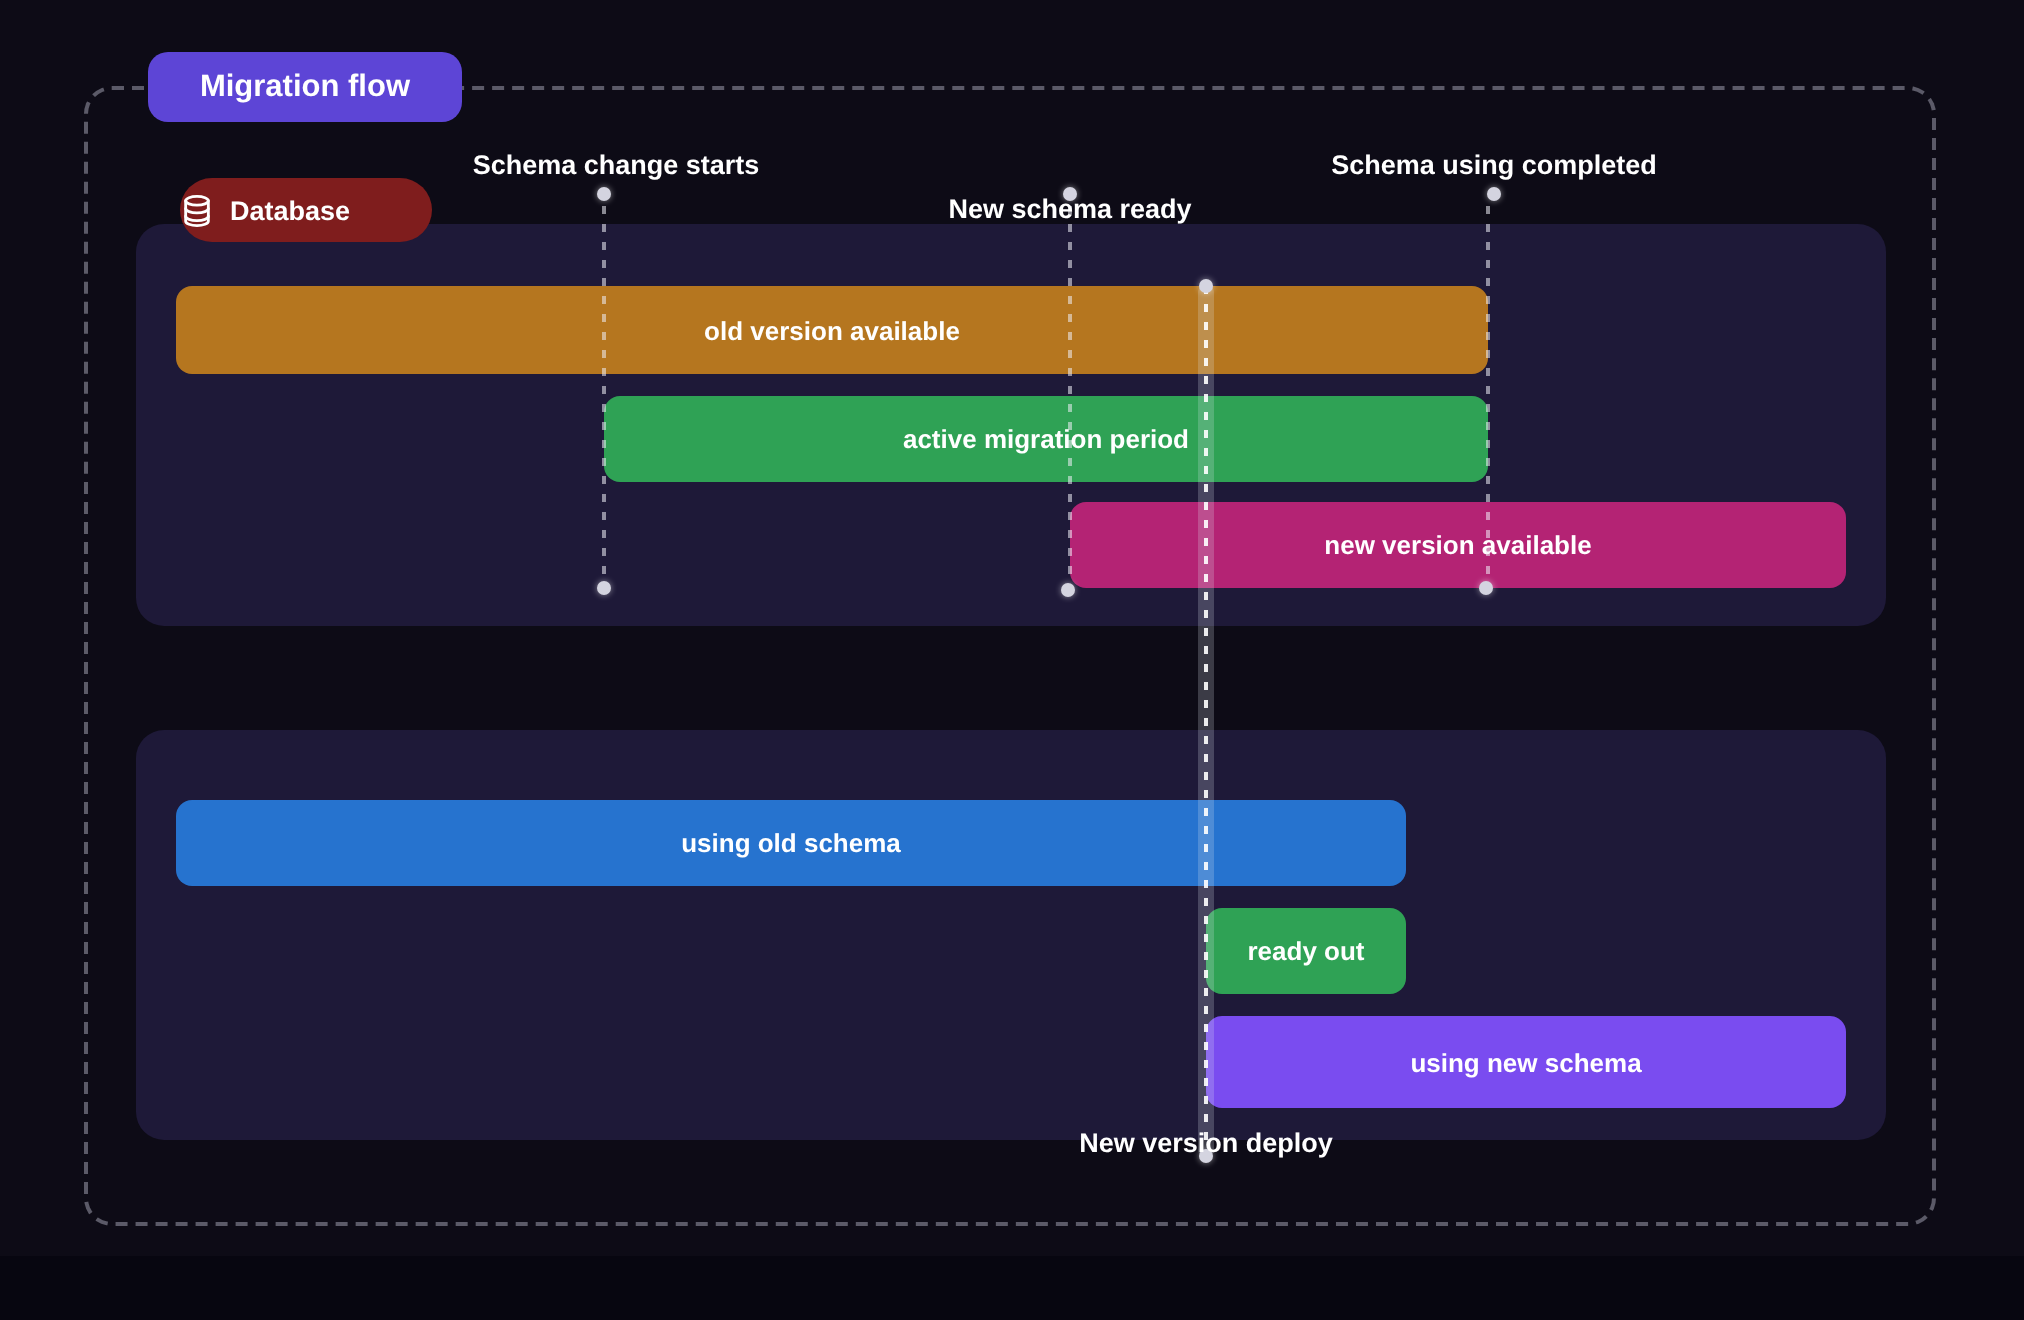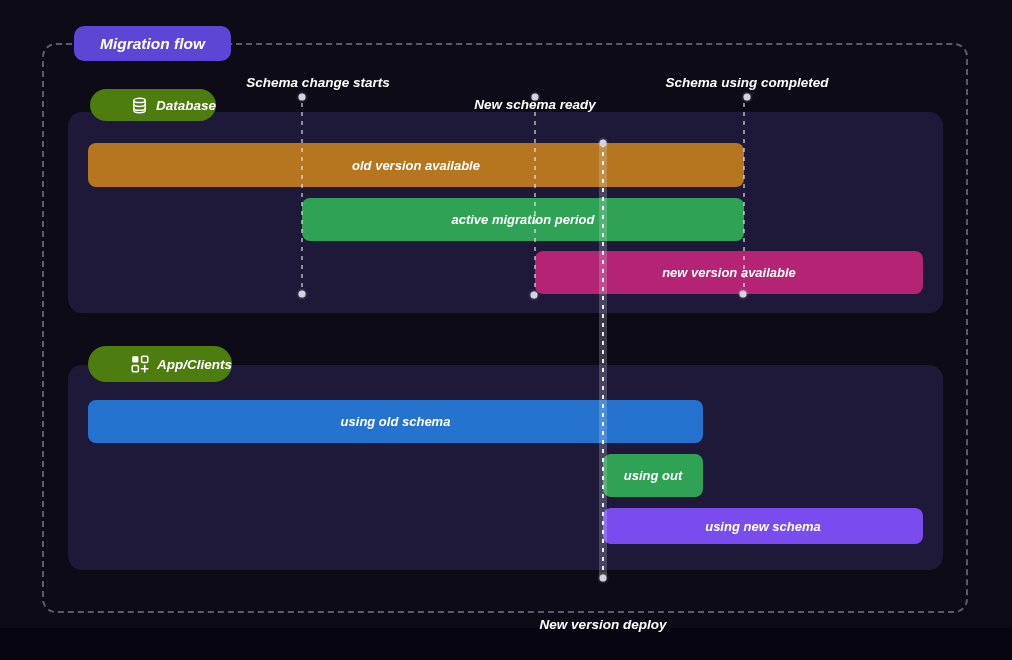--- a/index.html
+++ b/index.html
@@ -2,21 +2,20 @@
 <html><head>
 <meta charset="utf-8">
 <style>
   * { margin:0; padding:0; box-sizing:border-box; }
   html,body { background:#0d0b16; }
   .stage {
     position:relative; width:1012px; height:660px; overflow:hidden;
     background:#0d0b16;
     font-family:"Liberation Sans", sans-serif;
     color:#ffffff;
-    font-style:italic;
   }
   .footer-band {
     position:absolute; left:0; top:628px; width:1012px; height:32px;
     background:#070610;
   }
   .outer-box {
     position:absolute; left:42px; top:43px; width:926px; height:570px;
     border:2px dashed rgba(170,170,185,0.5); border-radius:14px;
   }
   .title-badge {
@@ -25,47 +24,47 @@
     display:flex; align-items:center; justify-content:center;
     font-size:15.5px; font-weight:bold; z-index:6;
   }
   .panel {
     position:absolute; left:68px; width:875px;
     background:#1e1938; border-radius:14px; z-index:1;
   }
   .panel-db  { top:112px; height:201px; }
   .panel-app { top:365px; height:205px; }
   .lane-badge {
-    position:absolute; background:#4d7c0f; border-radius:18px;
-    display:flex; align-items:center; justify-content:flex-end; gap:8px;
+    position:absolute; background:#7f1d1d; border-radius:18px;
+    display:flex; align-items:center; justify-content:flex-start; gap:8px;
     font-size:13.5px; font-weight:bold; z-index:5;
   }
   .badge-db  { left:90px; top:89px;  width:126px; height:32px; }
   .badge-app { left:88px; top:346px; width:144px; height:36px; }
   .lane-badge svg { display:block; }
 
   .bar {
     position:absolute; border-radius:8px; z-index:2;
     display:flex; align-items:center; justify-content:center;
     font-size:13px; font-weight:bold; color:#ffffff;
   }
   .bar-old-version { left:88px;  top:143px; width:656px; height:44px; }
   .bar-active-mig  { left:302px; top:198px; width:442px; height:43px; }
   .bar-new-version { left:535px; top:251px; width:388px; height:43px; }
   .bar-old-schema  { left:88px;  top:400px; width:615px; height:43px; }
   .bar-roll-out    { left:603px; top:454px; width:100px; height:43px; }
-  .bar-new-schema  { left:603px; top:508px; width:320px; height:36px; }
+  .bar-new-schema  { left:603px; top:508px; width:320px; height:46px; }
 
   .event-label {
     position:absolute; top:75px; transform:translateX(-50%);
     font-size:13.5px; font-weight:bold; white-space:nowrap; z-index:5;
   }
-  .ev1 { left:318px; } .ev2 { left:535px;margin-top:22px; } .ev3 { left:747px; }
+  .ev1 { left:308px; } .ev2 { left:535px;margin-top:22px; } .ev3 { left:747px; }
   .deploy-label {
-    position:absolute; left:603px; top:617px; transform:translateX(-50%);
+    position:absolute; left:603px; top:564px; transform:translateX(-50%);
     font-size:13.5px; font-weight:bold; white-space:nowrap; z-index:5;
   }
 
   .vline {
     position:absolute; width:2px; top:103px; height:187px; z-index:3;
     background:repeating-linear-gradient(180deg,
       rgba(240,240,248,0.55) 0 4px, transparent 4px 9px);
   }
   .vl1 { left:301px; } .vl2 { left:534px; } .vl3 { left:743px; }
 
@@ -116,47 +115,36 @@
       <svg width="17" height="17" viewBox="0 0 18 18" fill="none" stroke="#ffffff" stroke-width="1.5" stroke-linecap="round">
         <ellipse cx="9" cy="3.6" rx="6" ry="2.3"></ellipse>
         <path d="M3 3.6 v4.1 c0 1.27 2.69 2.3 6 2.3 s6 -1.03 6 -2.3 v-4.1"></path>
         <path d="M3 7.7 v4.1 c0 1.27 2.69 2.3 6 2.3 s6 -1.03 6 -2.3 v-4.1"></path>
         <path d="M3 11.8 v2.6 c0 1.27 2.69 2.3 6 2.3 s6 -1.03 6 -2.3 v-2.6"></path>
       </svg>
     </span>
     <span>Database</span>
   </div>
 
-  <div class="lane-badge badge-app">
-    <span>
-      <svg width="18" height="18" viewBox="0 0 18 18">
-        <rect x="1.2" y="1.2" width="6.2" height="6.2" rx="1.2" fill="#ffffff"></rect>
-        <rect x="10.6" y="1.2" width="6.2" height="6.2" rx="1.2" fill="none" stroke="#ffffff" stroke-width="1.5"></rect>
-        <rect x="1.2" y="10.6" width="6.2" height="6.2" rx="1.2" fill="none" stroke="#ffffff" stroke-width="1.5"></rect>
-        <path d="M13.7 10.5 v6.4 M10.5 13.7 h6.4" stroke="#ffffff" stroke-width="1.6" stroke-linecap="round"></path>
-      </svg>
-    </span>
-    <span>App/Clients</span>
-  </div>
 
   <div class="bar bar-old-version" style="background: rgb(181, 118, 31);">
     <span>old version available</span>
   </div>
   <div class="bar bar-active-mig" style="background: rgb(47, 162, 85);">
     <span>active migration period</span>
   </div>
   <div class="bar bar-new-version" style="background: rgb(180, 35, 116);">
     <span>new version available</span>
   </div>
 
   <div class="bar bar-old-schema" style="background: rgb(38, 115, 207);">
     <span>using old schema</span>
   </div>
   <div class="bar bar-roll-out" style="background: rgb(47, 162, 85);">
-    <span>using out</span>
+    <span>ready out</span>
   </div>
   <div class="bar bar-new-schema" style="background: rgb(122, 76, 240);">
     <span>using new schema</span>
   </div>
 
   <div class="vline vl1"></div>
   <div class="vline vl2"></div>
   <div class="vline vl3"></div>
   <div class="deploy-line"></div>
 

